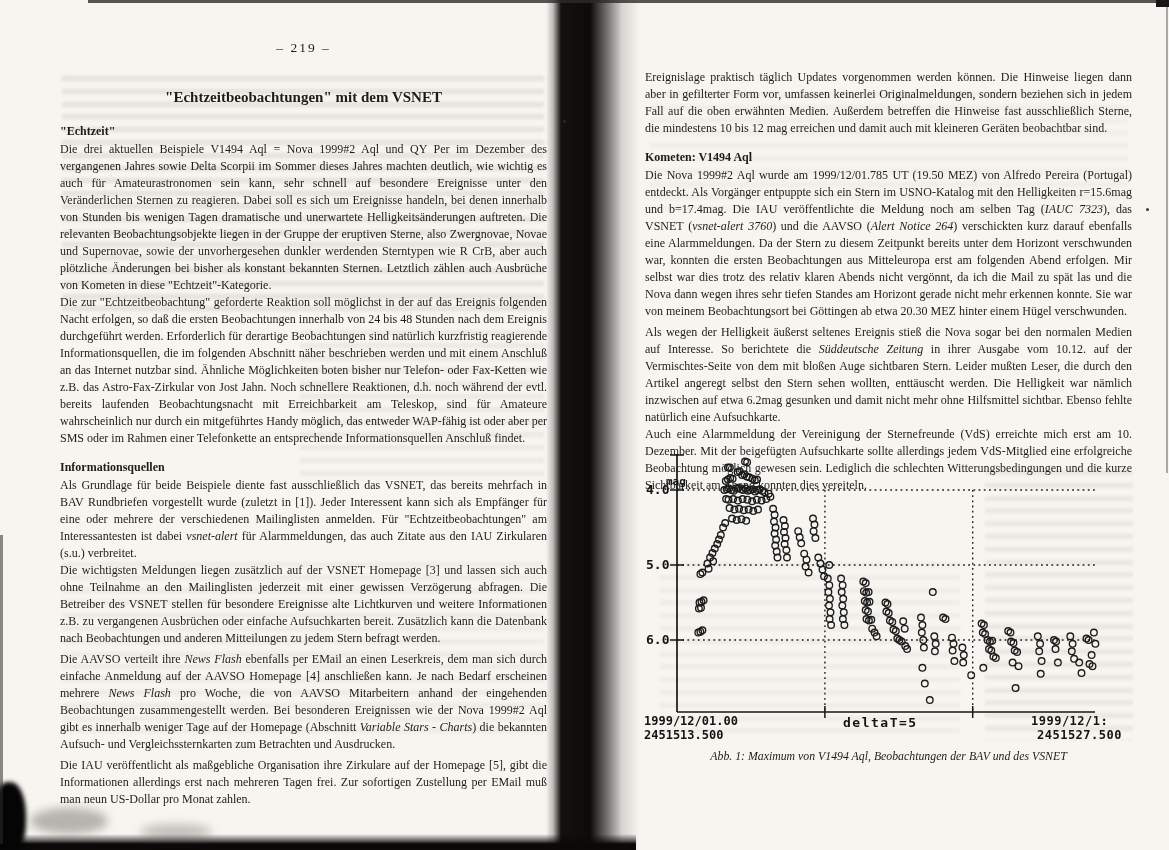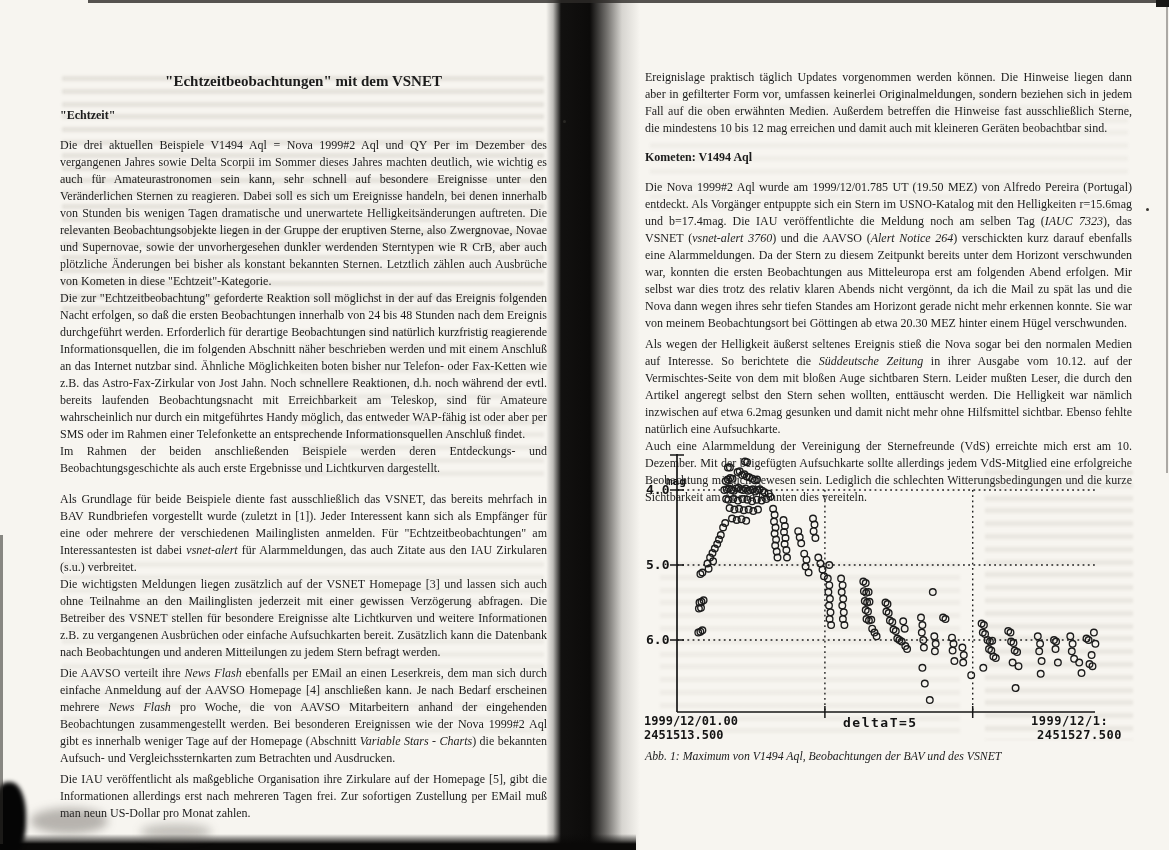--- a/index.html
+++ b/index.html
@@ -13,24 +13,24 @@
   .col-left{left:60px;top:40px;}
   .col-right{left:645px;top:40px;}
   .pagenum{text-align:center;font-size:13.5px;letter-spacing:2px;font-weight:500;}
   .title{text-align:center;font-weight:bold;font-size:15px;margin:33px 0 0 0;}
   .subhead{font-weight:bold;font-size:12px;margin:18px 0 0 0;}
   .subhead.sp{margin-top:13px;}
   p.body{
     margin:0;font-size:12px;line-height:17px;text-align:justify;
     hyphens:auto;-webkit-hyphens:auto;
   }
-  p.body.first{margin-top:14px;}
+  p.body.first{margin-top:2px;}
   p.body.gap{margin-top:4px;}
   .caption{
-    position:absolute;left:645px;top:749px;width:487px;text-align:left;
+    position:absolute;left:645px;top:749px;width:487px;text-align:center;
     font-style:italic;font-size:11.8px;
   }
   
   .chart-wrap{position:absolute;left:643px;top:449px;width:500px;height:302px;z-index:2;text-align:center;}
   .chart-wrap svg text{
     font-family:"DejaVu Sans Mono","Liberation Mono",monospace;
     font-weight:bold;fill:#141414;
   }
   
   .artifact{position:absolute;pointer-events:none;}
@@ -73,25 +73,26 @@
 <div class="scan">
 
   <div class="artifact bleed b1"></div>
   <div class="artifact bleed b2"></div>
   <div class="artifact bleed b3"></div>
   <div class="artifact bleed b4"></div>
   <div class="artifact bleed b5"></div>
   <div class="artifact bleed b6"></div>
 
   <div class="col col-left text-layer">
+    <div class="pagenum">–  219  –</div>
     <div class="title">"Echtzeitbeobachtungen" mit dem VSNET</div>
     <div class="subhead">"Echtzeit"</div>
     <p class="body first">Die drei aktuellen Beispiele V1494 Aql = Nova 1999#2 Aql und QY Per im Dezember des vergangenen Jahres sowie Delta Scorpii im Sommer dieses Jahres machten deutlich, wie wichtig es auch für Amateurastronomen sein kann, sehr schnell auf besondere Ereignisse unter den Veränderlichen Sternen zu reagieren. Dabei soll es sich um Ereignisse handeln, bei denen innerhalb von Stunden bis wenigen Tagen dramatische und unerwartete Helligkeitsänderungen auftreten. Die relevanten Beobachtungsobjekte liegen in der Gruppe der eruptiven Sterne, also Zwergnovae, Novae und Supernovae, sowie der unvorhergesehen dunkler werdenden Sterntypen wie R CrB, aber auch plötzliche Änderungen bei bisher als konstant bekannten Sternen. Letztlich zählen auch Ausbrüche von Kometen in diese "Echtzeit"-Kategorie.</p>
     <p class="body">Die zur "Echtzeitbeobachtung" geforderte Reaktion soll möglichst in der auf das Ereignis folgenden Nacht erfolgen, so daß die ersten Beobachtungen innerhalb von 24 bis 48 Stunden nach dem Ereignis durchgeführt werden. Erforderlich für derartige Beobachtungen sind natürlich kurzfristig reagierende Informationsquellen, die im folgenden Abschnitt näher beschrieben werden und mit einem Anschluß an das Internet nutzbar sind.  Ähnliche Möglichkeiten boten bisher nur Telefon- oder Fax-Ketten wie z.B. das Astro-Fax-Zirkular von Jost Jahn. Noch schnellere Reaktionen, d.h. noch während der evtl. bereits laufenden Beobachtungsnacht mit Erreichbarkeit am Teleskop, sind für Amateure wahrscheinlich nur durch ein mitgeführtes Handy möglich, das entweder WAP-fähig ist oder aber per SMS oder im Rahmen einer Telefonkette an entsprechende Informationsquellen Anschluß findet.</p>
-    <p class="body">Im Rahmen der beiden anschließenden Beispiele werden deren Entdeckungs- und Beobachtungsgeschichte als auch erste Ergebnisse und Lichtkurven dargestellt.</p>
+    <div class="subhead sp">Informationsquellen</div>
     <p class="body first">Als Grundlage für beide Beispiele diente fast ausschließlich das VSNET, das bereits mehrfach in BAV Rundbriefen vorgestellt wurde (zuletzt in [1]). Jeder Interessent kann sich als Empfänger für eine oder mehrere der verschiedenen Mailinglisten anmelden. Für "Echtzeitbeobachtungen" am Interessantesten ist dabei <i>vsnet-alert</i> für Alarmmeldungen, das auch Zitate aus den IAU Zirkularen (s.u.) verbreitet.</p>
     <p class="body">Die wichtigsten Meldungen liegen zusätzlich auf der VSNET Homepage  [3] und lassen sich auch ohne Teilnahme an den Mailinglisten jederzeit mit einer gewissen Verzögerung abfragen. Die Betreiber des VSNET stellen für besondere Ereignisse alte Lichtkurven und weitere Informationen z.B. zu vergangenen Ausbrüchen oder einfache Aufsuchkarten bereit. Zusätzlich kann die Datenbank nach Beobachtungen und anderen Mitteilungen zu jedem Stern befragt werden.</p>
     <p class="body gap">Die AAVSO verteilt ihre <i>News Flash</i> ebenfalls per EMail an einen Leserkreis, dem man sich durch einfache Anmeldung auf der AAVSO Homepage [4] anschließen kann. Je nach Bedarf erscheinen mehrere <i>News Flash</i> pro Woche, die von AAVSO Mitarbeitern anhand der eingehenden Beobachtungen zusammengestellt werden.  Bei besonderen Ereignissen wie der Nova 1999#2 Aql gibt es innerhalb weniger Tage auf der Homepage (Abschnitt <i>Variable Stars - Charts</i>) die bekannten Aufsuch- und Vergleichssternkarten zum Betrachten und Ausdrucken.</p>
     <p class="body gap">Die IAU veröffentlicht als maßgebliche Organisation ihre Zirkulare auf der Homepage [5], gibt die Informationen allerdings erst nach mehreren Tagen frei. Zur sofortigen Zustellung per EMail muß man neun US-Dollar pro Monat zahlen.</p>
   </div>
 
   <div class="col col-right text-layer">
     <p class="body" style="margin-top:29px;">Ereignislage praktisch täglich Updates vorgenommen werden können. Die Hinweise liegen dann aber in gefilterter Form vor, umfassen keinerlei Originalmeldungen, sondern beziehen sich in jedem Fall auf die oben erwähnten Medien. Außerdem betreffen die Hinweise fast ausschließlich Sterne, die mindestens 10 bis 12 mag erreichen und damit auch mit kleineren Geräten beobachtbar sind.</p>
     <div class="subhead sp">Kometen: V1494 Aql</div>
     <p class="body first">Die Nova 1999#2 Aql wurde am 1999/12/01.785 UT (19.50 MEZ) von Alfredo Pereira (Portugal) entdeckt. Als Vorgänger entpuppte sich ein Stern im USNO-Katalog mit den Helligkeiten r=15.6mag und b=17.4mag. Die IAU veröffentlichte die Meldung noch am selben Tag (<i>IAUC 7323</i>), das VSNET (<i>vsnet-alert 3760</i>) und die AAVSO (<i>Alert Notice 264</i>) verschickten kurz darauf ebenfalls eine Alarmmeldungen. Da der Stern zu diesem Zeitpunkt bereits unter dem Horizont verschwunden war, konnten die ersten Beobachtungen aus Mitteleuropa erst am folgenden Abend erfolgen. Mir selbst war dies trotz des relativ klaren Abends nicht vergönnt, da ich die Mail zu spät las und die Nova dann wegen ihres sehr tiefen Standes am Horizont gerade nicht mehr erkennen konnte. Sie war von meinem Beobachtungsort bei Göttingen ab etwa 20.30 MEZ hinter einem Hügel verschwunden.</p>

